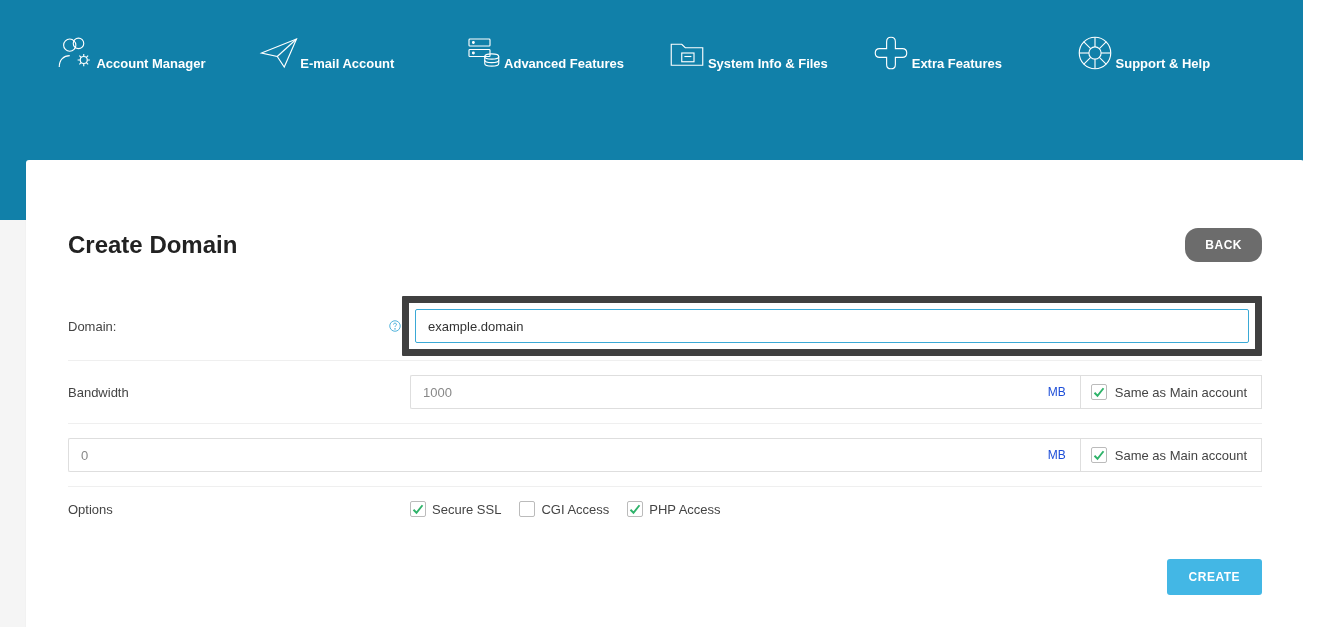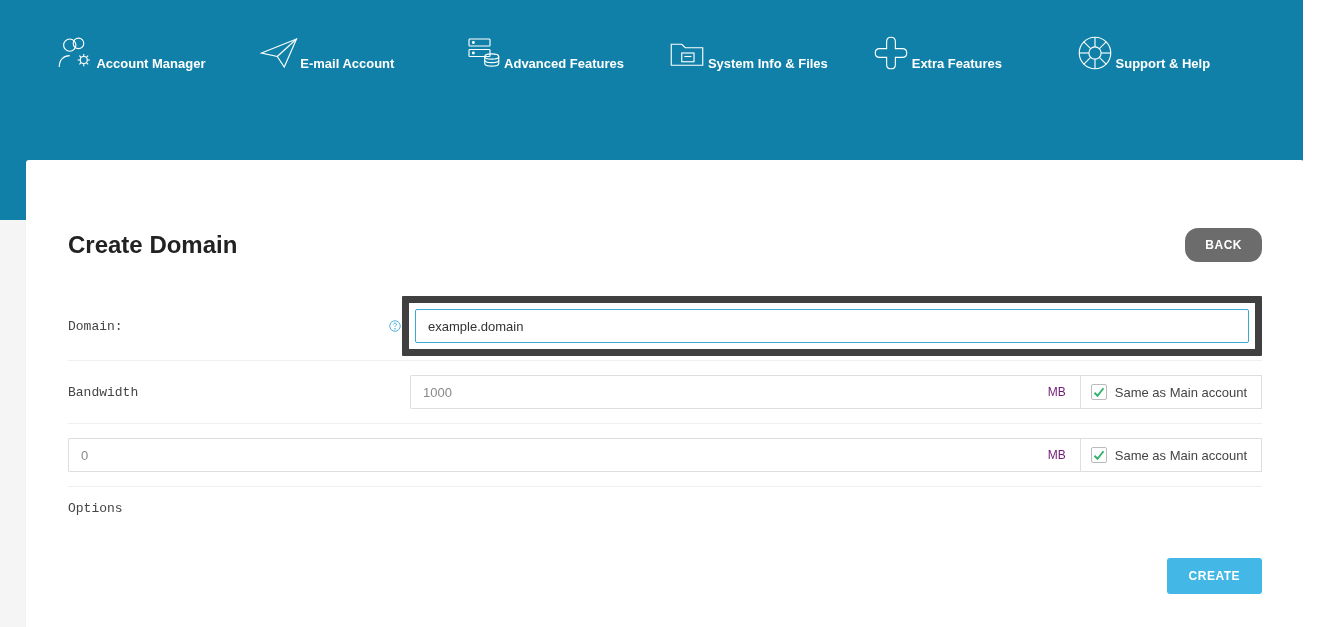--- a/index.html
+++ b/index.html
@@ -108,21 +108,20 @@
     border-bottom: 1px solid #efefef;
   }
   .form-row.no-border { border-bottom: none; }
   .form-label {
     width: 342px;
     font-size: 13px;
     color: #444;
     display:flex;
     align-items:center;
     position:relative;
-    font-family:Liberation Mono, monospace;
   }
   .help-icon {
     width:14px;height:14px;stroke:#3aa9d6;fill:none;stroke-width:1.5;
     position:absolute; right:8px;
   }
   .form-controls {
     flex: 1;
     display: flex;
     align-items: center;
     gap: 0;
@@ -152,21 +151,21 @@
     color:#888;
   }
   .unit-addon {
     border:1px solid #dedede;
     border-left:none;
     height:34px;
     display:flex;
     align-items:center;
     padding:4px 14px;
     font-size:12px;
-    color:#701a75;
+    color:#1d4ed8;
     background:#fff;
     text-align:right;
   }
   .same-as {
     border:1px solid #dedede;
     border-left:none;
     height:34px;
     display:flex;
     align-items:center;
     padding:0 14px 0 10px;
@@ -326,19 +325,41 @@
                 <polyline points="2,9 6,13 14,3"></polyline>
               </svg>
             </span>
           <span>Same as Main account</span>
         </div>
       </div>
     </div>
 
     <div class="form-row no-border">
       <div class="form-label">Options</div>
+      <div class="form-controls options-row" id="options-row">
+          <span class="opt">
+            <span class="chk checked">
+              <svg viewBox="0 0 16 16">
+                <polyline points="2,9 6,13 14,3"></polyline>
+              </svg>
+            </span>
+            <span>Secure SSL</span>
+          </span>
+          <span class="opt">
+            <span class="chk "></span>
+            <span>CGI Access</span>
+          </span>
+          <span class="opt">
+            <span class="chk checked">
+              <svg viewBox="0 0 16 16">
+                <polyline points="2,9 6,13 14,3"></polyline>
+              </svg>
+            </span>
+            <span>PHP Access</span>
+          </span>
+        </div>
     </div>
   </div>
 
   <button class="btn-create">CREATE</button>
 </div>
 
 <div class="right-edge"></div>
 
 </body></html>

